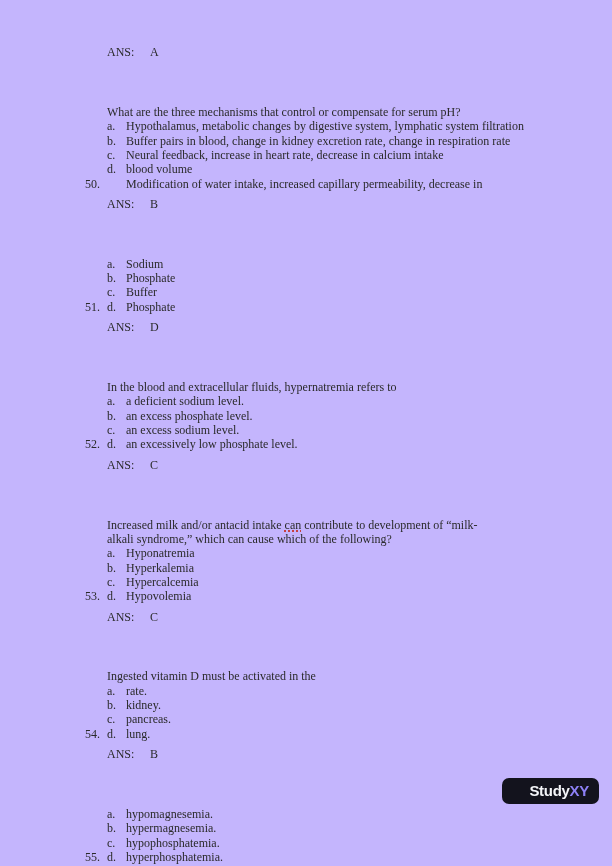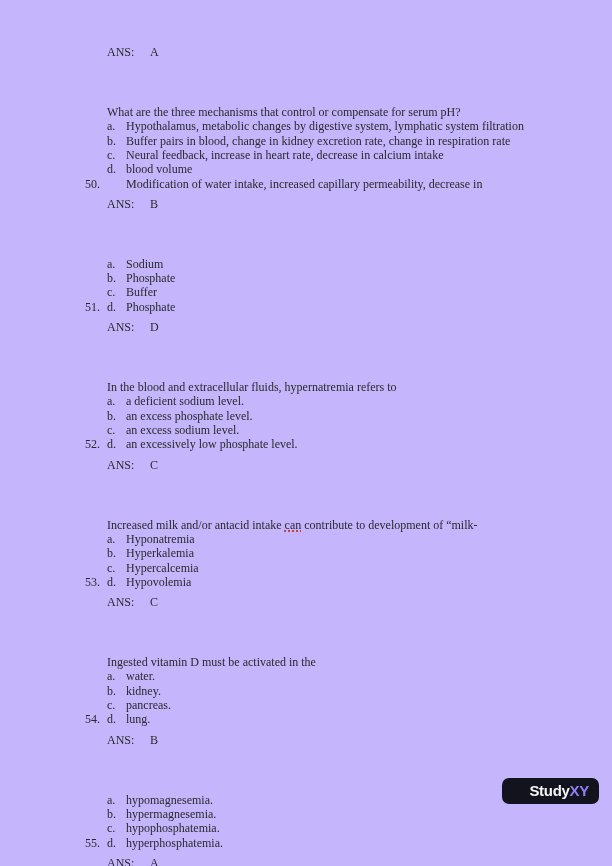--- a/index.html
+++ b/index.html
@@ -190,20 +190,21 @@
       <span class="ans-label">ANS:</span><span class="ans-value">C</span>
     </div>
   </section>
 
   <section class="question">
     <div class="q-row">
       <span class="q-num">53.</span>
       <div class="q-body">
         <div class="q-text">
                 <div class="line"><span>Increased milk and/or antacid intake </span><span class="spellcheck">can</span><span> contribute to development of “milk-</span></div>
+                <div class="line">alkali syndrome,” which can cause which of the following?</div>
               </div>
         <div class="opts">
   <div class="opt-row">
     <span class="opt-letter">a.</span>
     <div class="opt-text">
                     <div class="line">Hyponatremia</div>
                   </div>
   </div>
 
   <div class="opt-row">
@@ -238,21 +239,21 @@
     <div class="q-row">
       <span class="q-num">54.</span>
       <div class="q-body">
         <div class="q-text">
                 <div class="line">Ingested vitamin D must be activated in the</div>
               </div>
         <div class="opts">
   <div class="opt-row">
     <span class="opt-letter">a.</span>
     <div class="opt-text">
-                    <div class="line">water.</div>
+                    <div class="line">rate.</div>
                   </div>
   </div>
 
   <div class="opt-row">
     <span class="opt-letter">b.</span>
     <div class="opt-text">
                     <div class="line">kidney.</div>
                   </div>
   </div>
 

